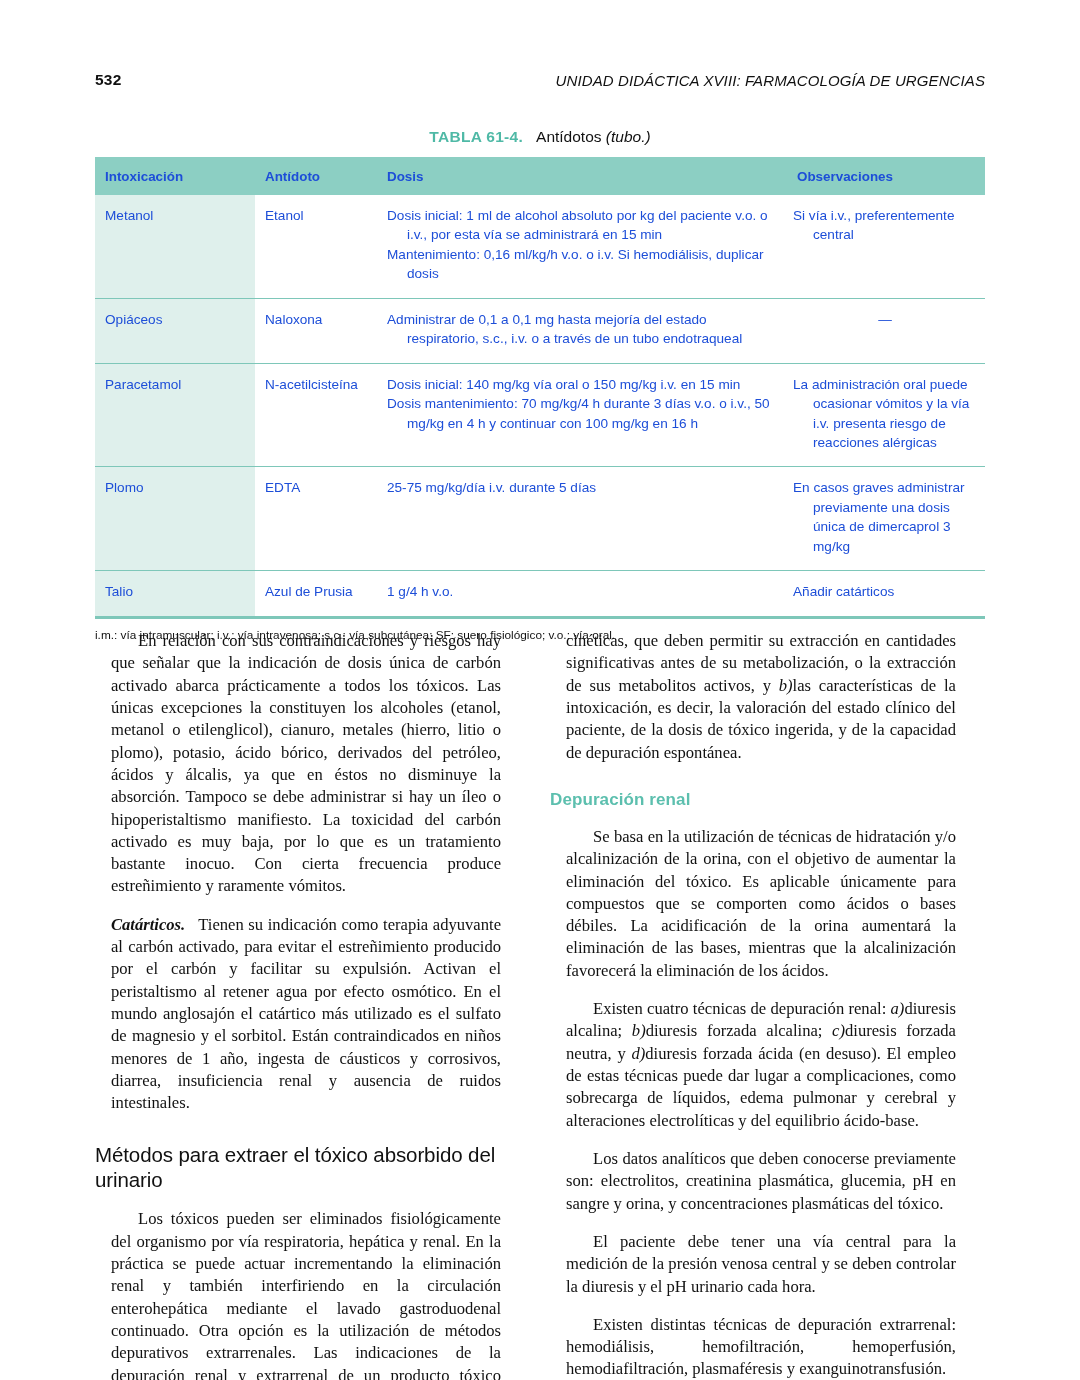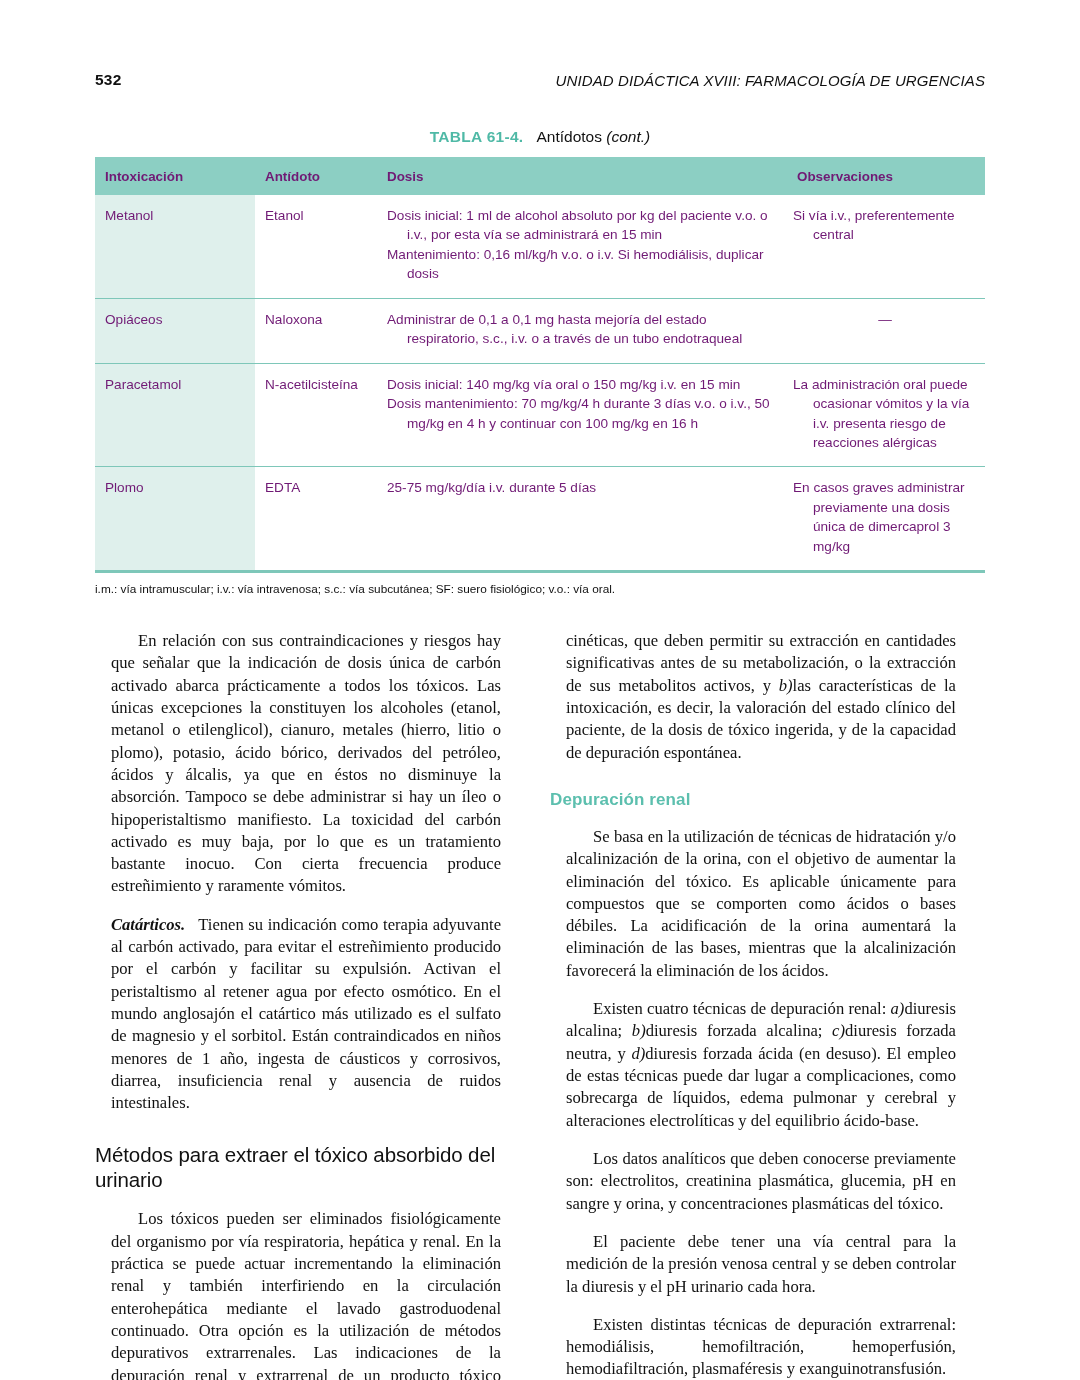--- a/index.html
+++ b/index.html
@@ -75,21 +75,21 @@
     color: #111;
     font-style: italic;
   }
 
   table.antidotos {
     width: 890px;
     border-collapse: collapse;
     table-layout: fixed;
     font-family: "Liberation Sans", sans-serif;
     font-size: 13.6px;
-    color: #701a75;
+    color: #1d4ed8;
   }
   table.antidotos col.c1 { width: 160px; }
   table.antidotos col.c2 { width: 122px; }
   table.antidotos col.c3 { width: 410px; }
   table.antidotos col.c4 { width: 198px; }
 
   table.antidotos thead th {
     background: #8ccfc3;
     font-weight: bold;
     font-size: 13.4px;
@@ -193,21 +193,21 @@
 <div class="page">
 
   <div class="runhead">
     <span class="folio">532</span>
     <span class="runtitle">UNIDAD DIDÁCTICA XVIII: FARMACOLOGÍA DE URGENCIAS</span>
   </div>
 
   <div class="table-wrap">
 
     <div class="tbl-caption">
-      <span class="lbl">TABLA 61-4.</span><span class="ttl">Antídotos</span> <span class="cont">(cont.)</span>
+      <span class="lbl">TABLA 61-4.</span><span class="ttl">Antídotos</span> <span class="cont">(tubo.)</span>
     </div>
 
     <table class="antidotos">
       <colgroup>
         <col class="c1">
           <col class="c2">
           <col class="c3">
           <col class="c4">
       </colgroup>
       <thead>
@@ -257,20 +257,30 @@
           <td class="tint">Plomo</td>
           <td>EDTA</td>
           <td>
             <span class="hang">25-75 mg/kg/día i.v. durante 5 días</span>
           </td>
           <td class="obs">
             <span class="hang">En casos graves administrar previamente una dosis única de dimercaprol 3 mg/kg</span>
           </td>
         </tr>
 
+        <tr>
+          <td class="tint">Talio</td>
+          <td>Azul de Prusia</td>
+          <td>
+            <span class="hang">1 g/4 h v.o.</span>
+          </td>
+          <td class="obs">
+            <span class="hang">Añadir catárticos</span>
+          </td>
+        </tr>
 
       </tbody>
     </table>
 
     <div class="tbl-note">i.m.: vía intramuscular; i.v.: vía intravenosa; s.c.: vía subcutánea; SF: suero fisiológico; v.o.: vía oral.</div>
   </div>
 
   <div class="cols">
 
     <div class="col col-left">

